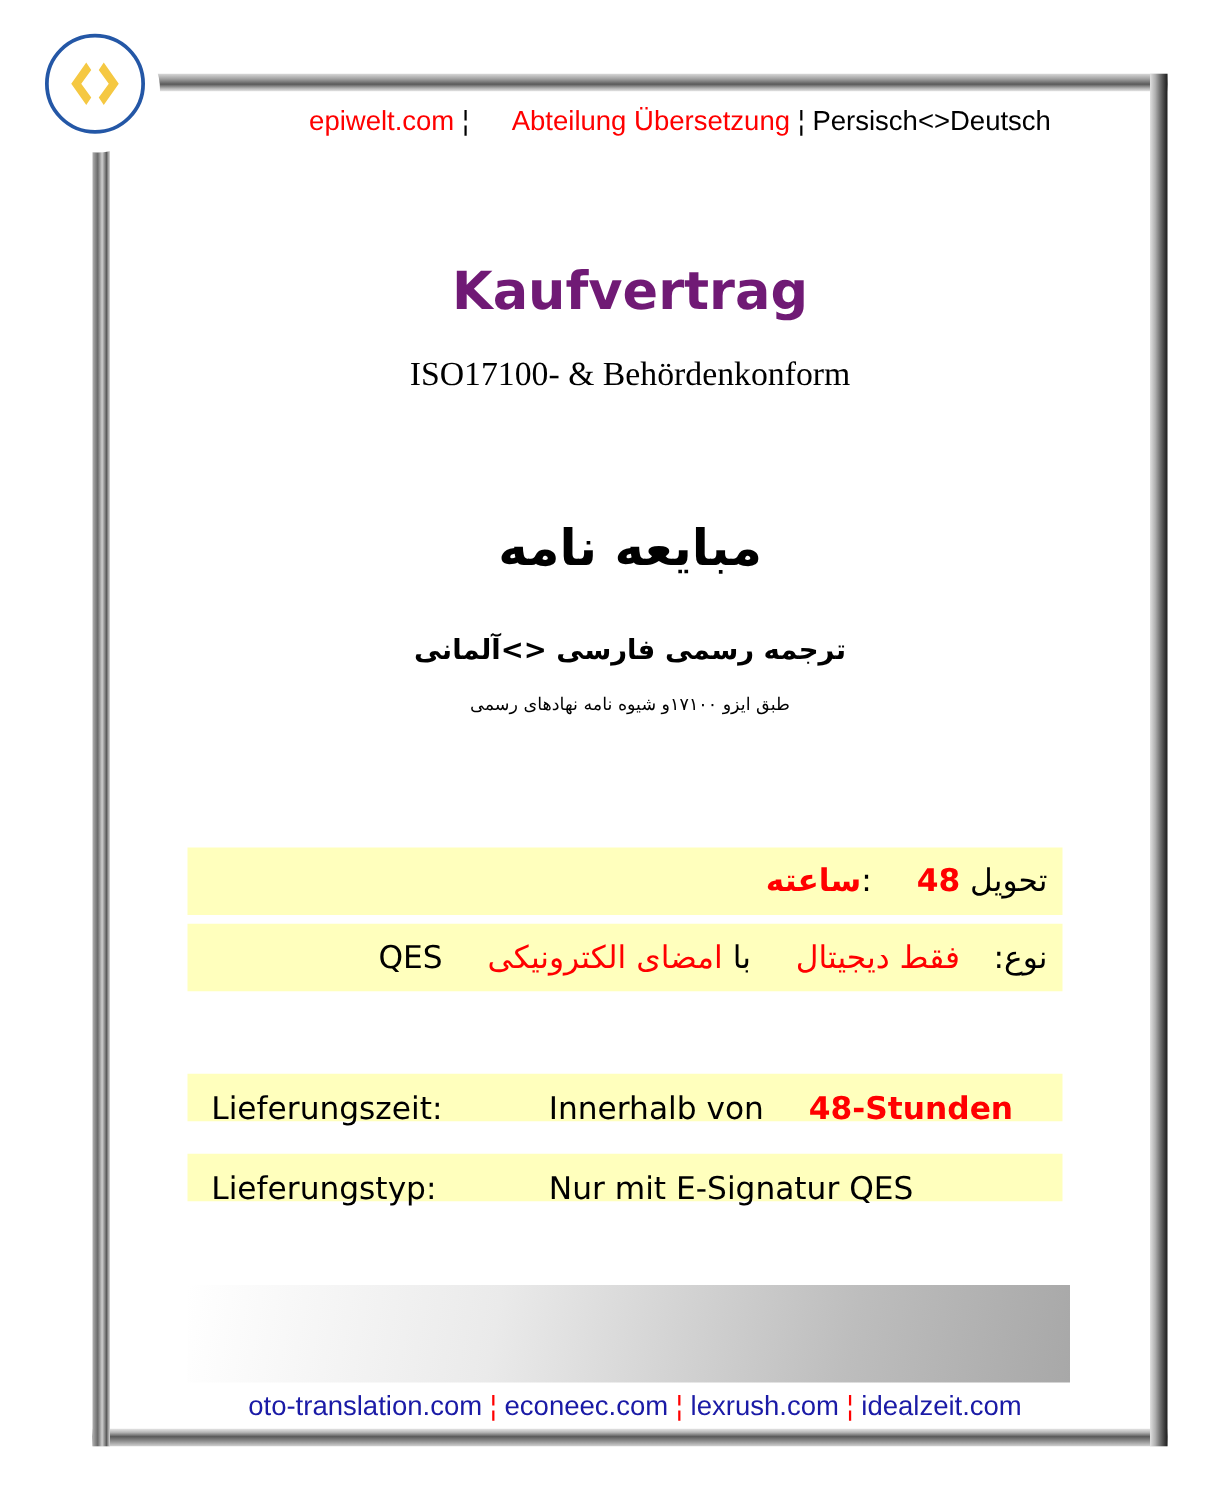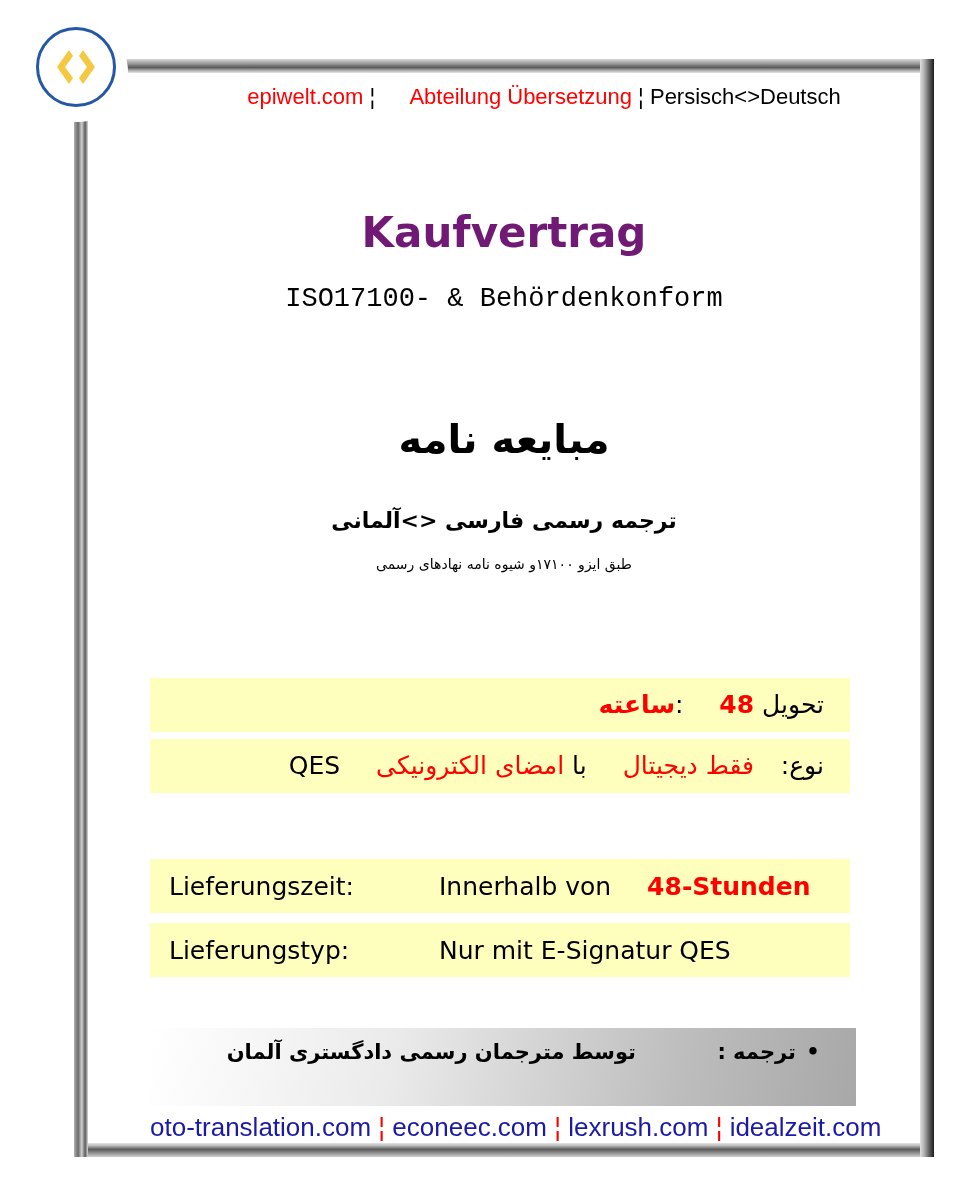--- a/index.html
+++ b/index.html
@@ -10,34 +10,34 @@
   .bevel-left{left:74px;top:59px;width:14px;height:1098px;background:linear-gradient(90deg,#b0b0b0,#6a6a6a 30%,#cfcfcf 55%,#5c5c5c 80%,#dadada);}
   .bevel-right{left:920px;top:59px;width:14px;height:1098px;background:linear-gradient(90deg,#e0e0e0,#b0b0b0 30%,#6c6c6c 60%,#2f2f2f 90%,#1e1e1e);}
   .logo-mask{position:absolute;left:28px;top:22px;width:100px;height:100px;background:#fff;border-radius:50%;}
   .logo{position:absolute;left:36px;top:27px;width:80px;height:80px;box-sizing:border-box;border:3px solid #2457a6;border-radius:50%;background:#fff;}
   .logo svg{position:absolute;left:12px;top:12px;}
   .header{position:absolute;left:150px;top:84px;width:760px;text-align:center;font-family:"Liberation Sans",sans-serif;font-size:22px;white-space:nowrap;}
   .red{color:#ff0000;margin-left:28px;}
   .sep{color:#000;}
   .title{position:absolute;left:88px;width:832px;text-align:center;}
   .t1{top:208px;font-family:"DejaVu Sans",sans-serif;font-weight:bold;font-size:42px;color:#701a75;}
-  .t2{top:284px;font-family:Liberation Mono, monospace;font-size:27px;color:#000;}
+  .t2{top:284px;font-family:Liberation Serif, serif;font-size:27px;color:#000;}
   .fa1{top:416px;font-weight:bold;font-size:40px;direction:rtl;}
   .fa2{top:508px;font-weight:bold;font-size:22px;direction:rtl;}
   .fa3{top:556px;font-size:14px;direction:rtl;}
   .yrow{position:absolute;left:150px;width:700px;background:#ffffbd;box-sizing:border-box;}
-  .yrow.rtl{direction:rtl;padding-right:26px;font-size:25px;height:54px;line-height:54px;}
-  .yrow.ltr{padding-left:19px;font-size:25px;height:54px;line-height:56px;font-family:"DejaVu Sans",sans-serif;}
+  .yrow.rtl{direction:rtl;padding-right:12px;font-size:25px;height:54px;line-height:54px;}
+  .yrow.ltr{padding-left:19px;font-size:25px;height:38px;line-height:56px;font-family:"DejaVu Sans",sans-serif;}
   .b{font-weight:bold;}
   .lbl{display:inline-block;width:270px;}
   .gray-box{position:absolute;left:150px;top:1028px;width:706px;height:78px;background:linear-gradient(100deg,#ffffff 0%,#eaeaea 35%,#bdbdbd 75%,#a8a8a8 100%);direction:rtl;box-sizing:border-box;padding-right:26px;padding-top:10px;}
   .gline{font-weight:bold;font-size:21px;line-height:29px;white-space:nowrap;}
   .bullet{display:inline-block;width:34px;text-align:center;}
   .glbl{display:inline-block;width:160px;}
-  .footer{position:absolute;left:150px;top:1112px;width:716px;text-align:center;font-family:"Liberation Sans",sans-serif;font-size:26px;color:#1a1aa6;white-space:nowrap;}
+  .footer{position:absolute;left:150px;top:1112px;width:716px;text-align:center;font-family:"Liberation Sans",sans-serif;font-size:22px;color:#1a1aa6;white-space:nowrap;}
   .footer .sep{color:#ff0000;}
 </style>
 </head>
 <body>
 
 <div class="frame-h bevel-top"></div>
 <div class="frame-h bevel-bottom"></div>
 <div class="frame-h bevel-left"></div>
 <div class="frame-h bevel-right"></div>
 
@@ -73,23 +73,20 @@
 </div>
 
 <div class="yrow ltr" style="top:859px;">
   <span class="lbl">Lieferungszeit:</span><span>Innerhalb von </span><span class="red b">48-Stunden</span>
 </div>
 <div class="yrow ltr" style="top:923px;">
   <span class="lbl">Lieferungstyp:</span><span>Nur mit E-Signatur QES</span>
 </div>
 
 <div class="gray-box">
-  <div class="gline">
-    <span class="bullet">•</span><span class="glbl">ترجمه :</span><span>توسط مترجمان رسمی دادگستری آلمان</span>
-  </div>
 </div>
 
 <div class="footer">
   <span>oto-translation.com</span>
   <span class="sep">¦</span>
   <span>econeec.com</span>
   <span class="sep">¦</span>
   <span>lexrush.com</span>
   <span class="sep">¦</span>
   <span>idealzeit.com</span>

